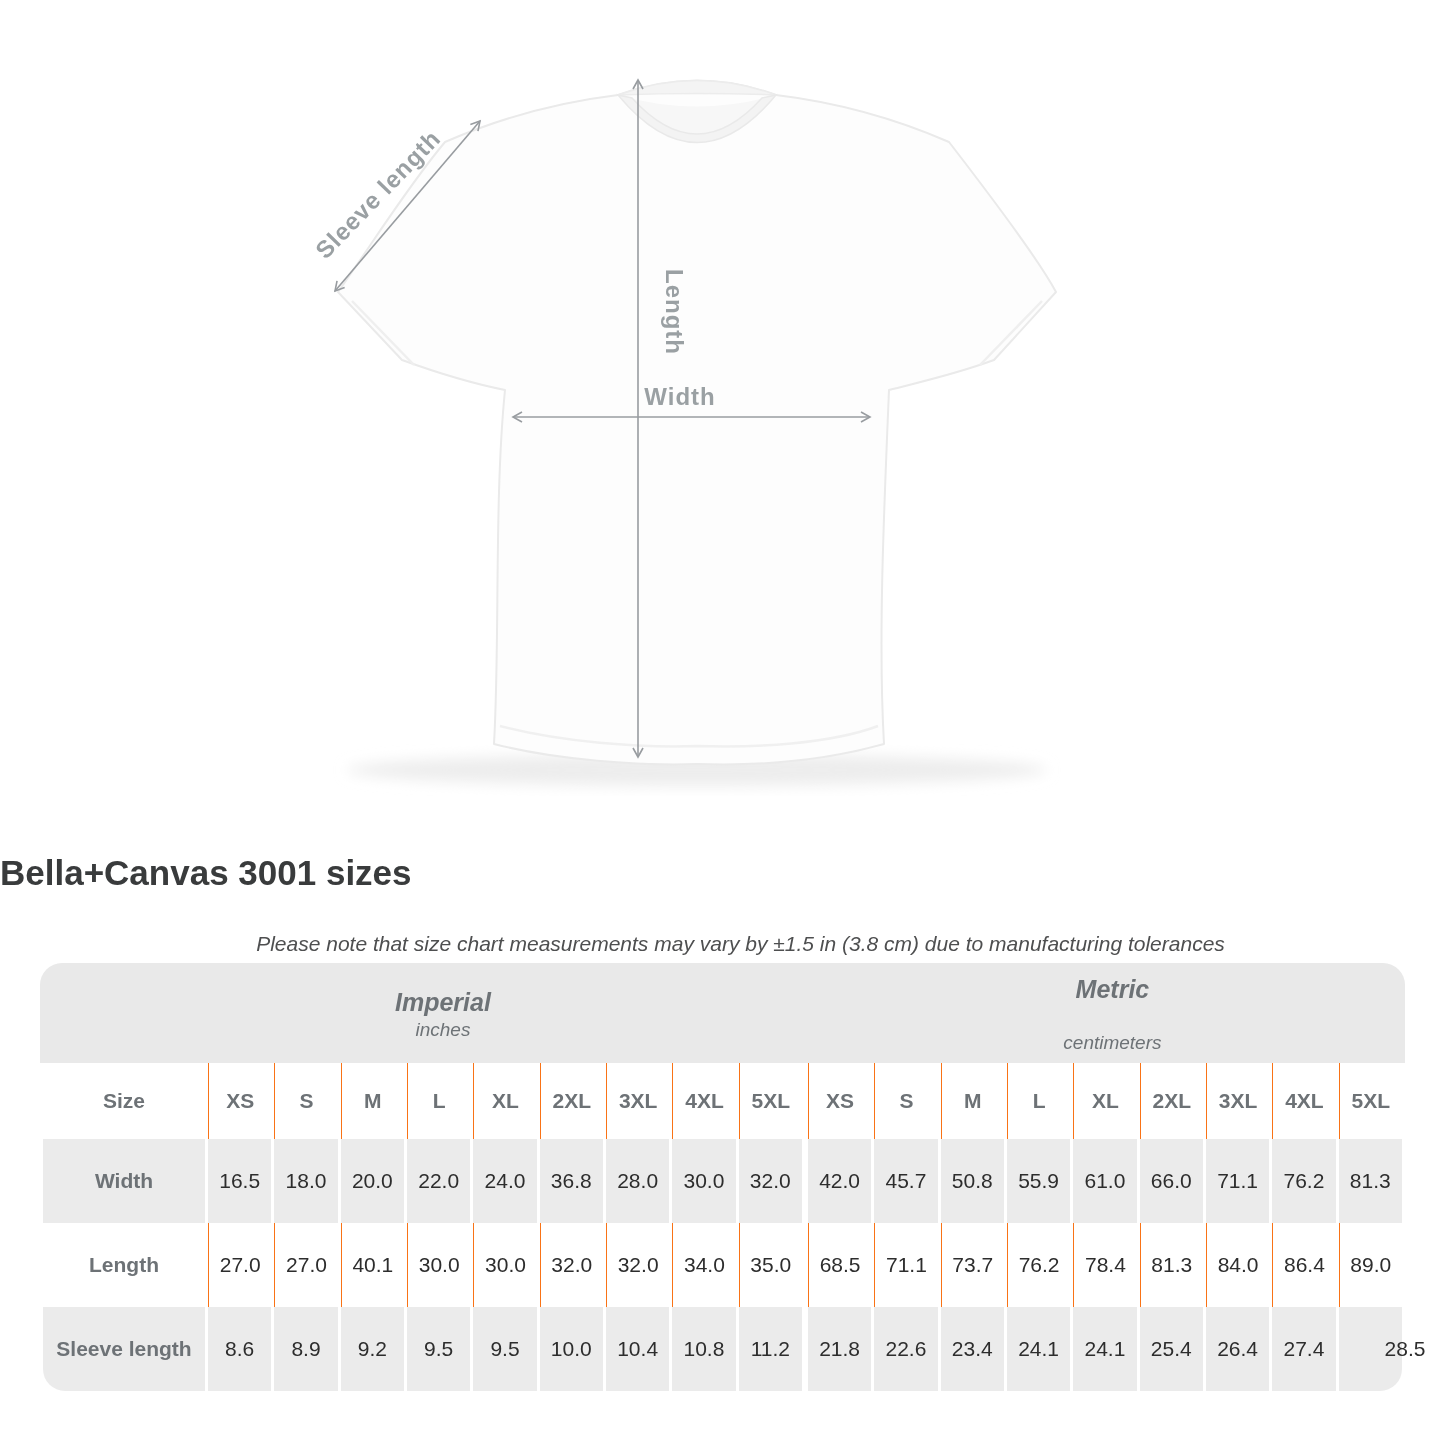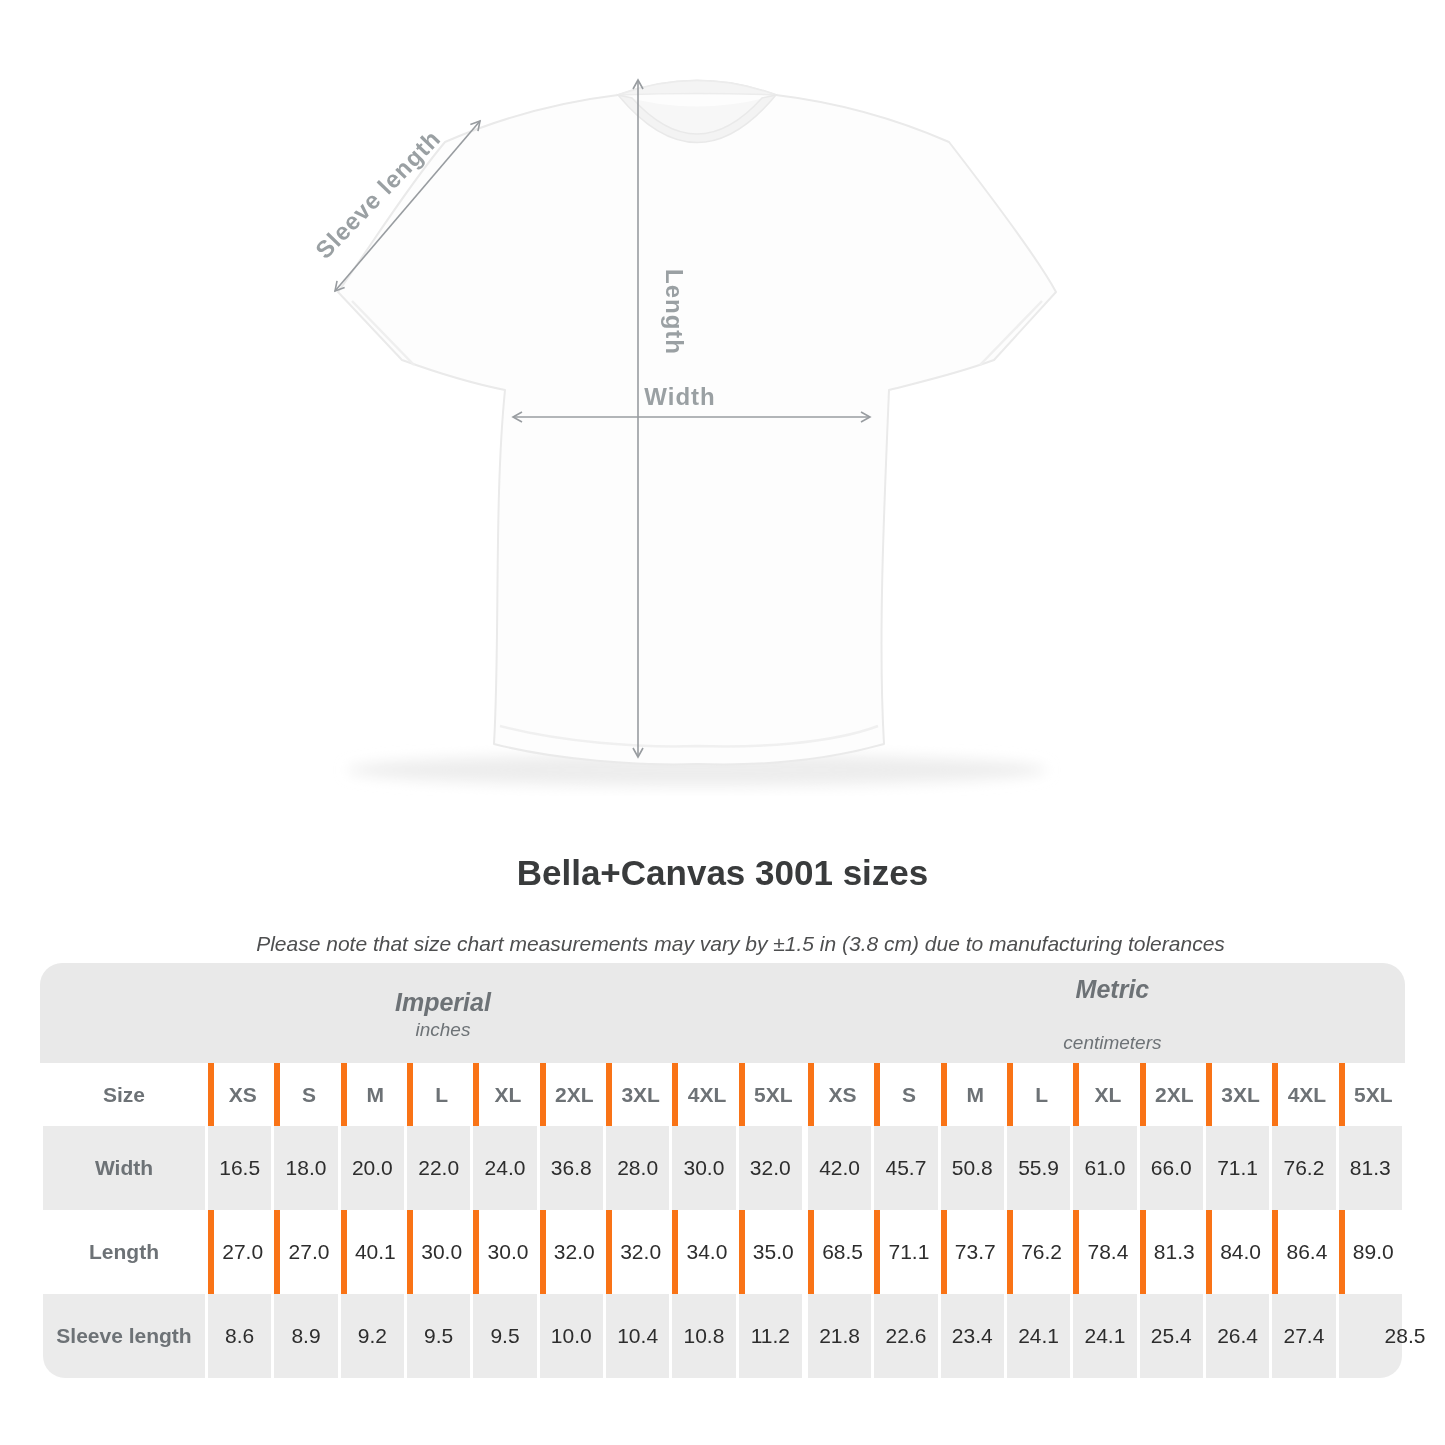--- a/index.html
+++ b/index.html
@@ -8,21 +8,21 @@
     font-family:"Liberation Sans", sans-serif;
     -webkit-font-smoothing:antialiased;
   }
   
   .diagram{position:absolute;top:0;left:0;width:1445px;height:830px;}
   .diagram svg{display:block;}
   .annot-label{font-family:"Liberation Sans",sans-serif;font-weight:bold;font-size:24px;fill:#9aa0a3;letter-spacing:1px;}
   
   .page-title{
     position:absolute;top:853px;left:0;width:100%;
-    text-align:center;font-size:35px;font-weight:bold;color:#393b3c;margin:0;
+    font-size:35px;font-weight:bold;color:#393b3c;margin:0;
   }
   .page-subtitle{
     position:absolute;top:914px;left:0;width:100%;
     text-align:center;font-size:21px;font-style:italic;color:#4e4f50;margin:18px;
   }
   
   .table-wrap{position:absolute;top:963px;left:40px;width:1365px;}
   .unit-band{
     display:flex;height:100px;background:#e9e9e9;
     border-radius:22px 22px 0 0;
@@ -32,29 +32,29 @@
   .band-half.imperial{width:56.3%;}
   .band-half.metric{width:43.7%;gap:26px;}
   .band-title{font-size:25px;font-weight:bold;font-style:italic;color:#6d7276;line-height:30px;}
   .band-unit{font-size:19px;font-style:italic;color:#6d7276;line-height:26px;}
   table.size-table{
     width:100%;border-collapse:separate;border-spacing:3px 0;table-layout:fixed;
   }
   table.size-table td,table.size-table th{
     text-align:center;vertical-align:middle;padding:0;
   }
-  tr.size-row{height:63px;}
+  tr.size-row{height:76px;}
   tr.data-row{height:84px;}
   th.row-label,td.row-label{
     width:162px;font-size:21px;font-weight:bold;color:#6d7276;
   }
   td.spacer{width:0;padding:0;border:none;background:transparent;}
   td.size-cell{font-size:21px;font-weight:bold;color:#6d7276;}
   td.value-cell{font-size:21px;color:#2d2d2d;}
-  tr.row-white td.size-cell,tr.row-white td.value-cell{border-left:6px solid #f97316;}
+  tr.row-white td.size-cell,tr.row-white td.value-cell{border-left:1px solid #f97316;}
   tr.row-gray td{background:#ebebeb;}
   tr.row-gray td.spacer{background:transparent;}
   tr.last-row td:first-child{border-bottom-left-radius:22px;}
   tr.last-row td:last-child{border-bottom-right-radius:22px;padding-left:46px;}
 </style>
 </head>
 <body>
 
 <div class="diagram">
   <svg width="1445" height="830" viewBox="0 0 1445 830" xmlns="http://www.w3.org/2000/svg">

